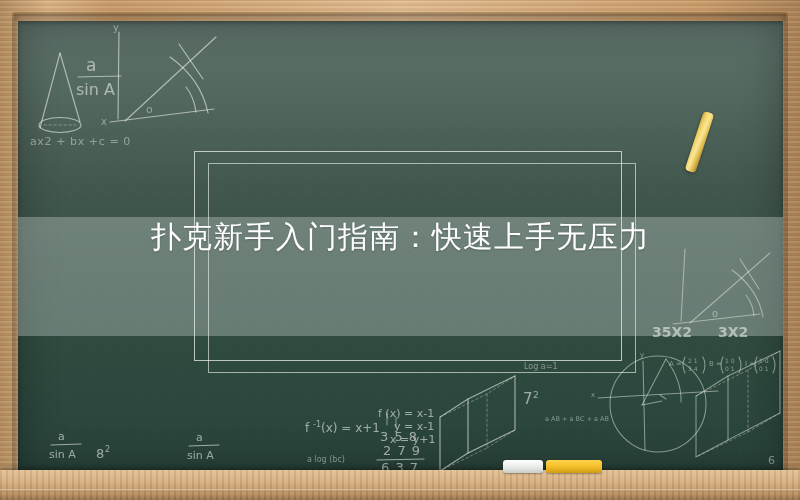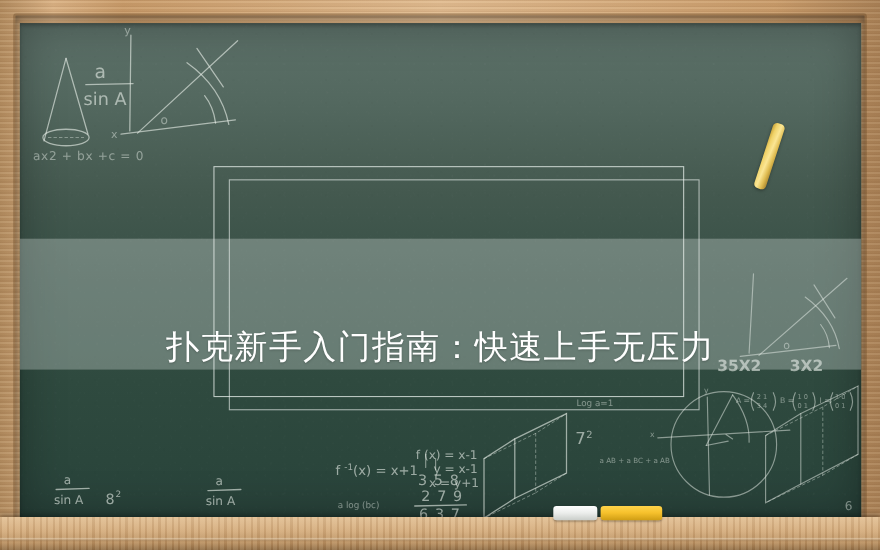--- a/index.html
+++ b/index.html
@@ -97,21 +97,21 @@
     position: absolute;
     left: 0; right: 0; top: 196px; height: 119px;
     background: rgba(232,238,234,.30);
     pointer-events: none;
   }
 
   
   .title-wrap {
     position: absolute;
     left: 0; right: 0; top: 196px; height: 119px;
-    display: flex; align-items: flex-end; justify-content: center;
+    display: flex; align-items: flex-start; justify-content: center;
   }
   .title {
     color: #ffffff;
     font-size: 30px;
     font-weight: 400;
     letter-spacing: 1.2px;
     white-space: nowrap;
     font-family: "DejaVu Sans", "Liberation Sans", sans-serif;
     text-shadow: 0 1px 2px rgba(0,0,0,.22);
   }

